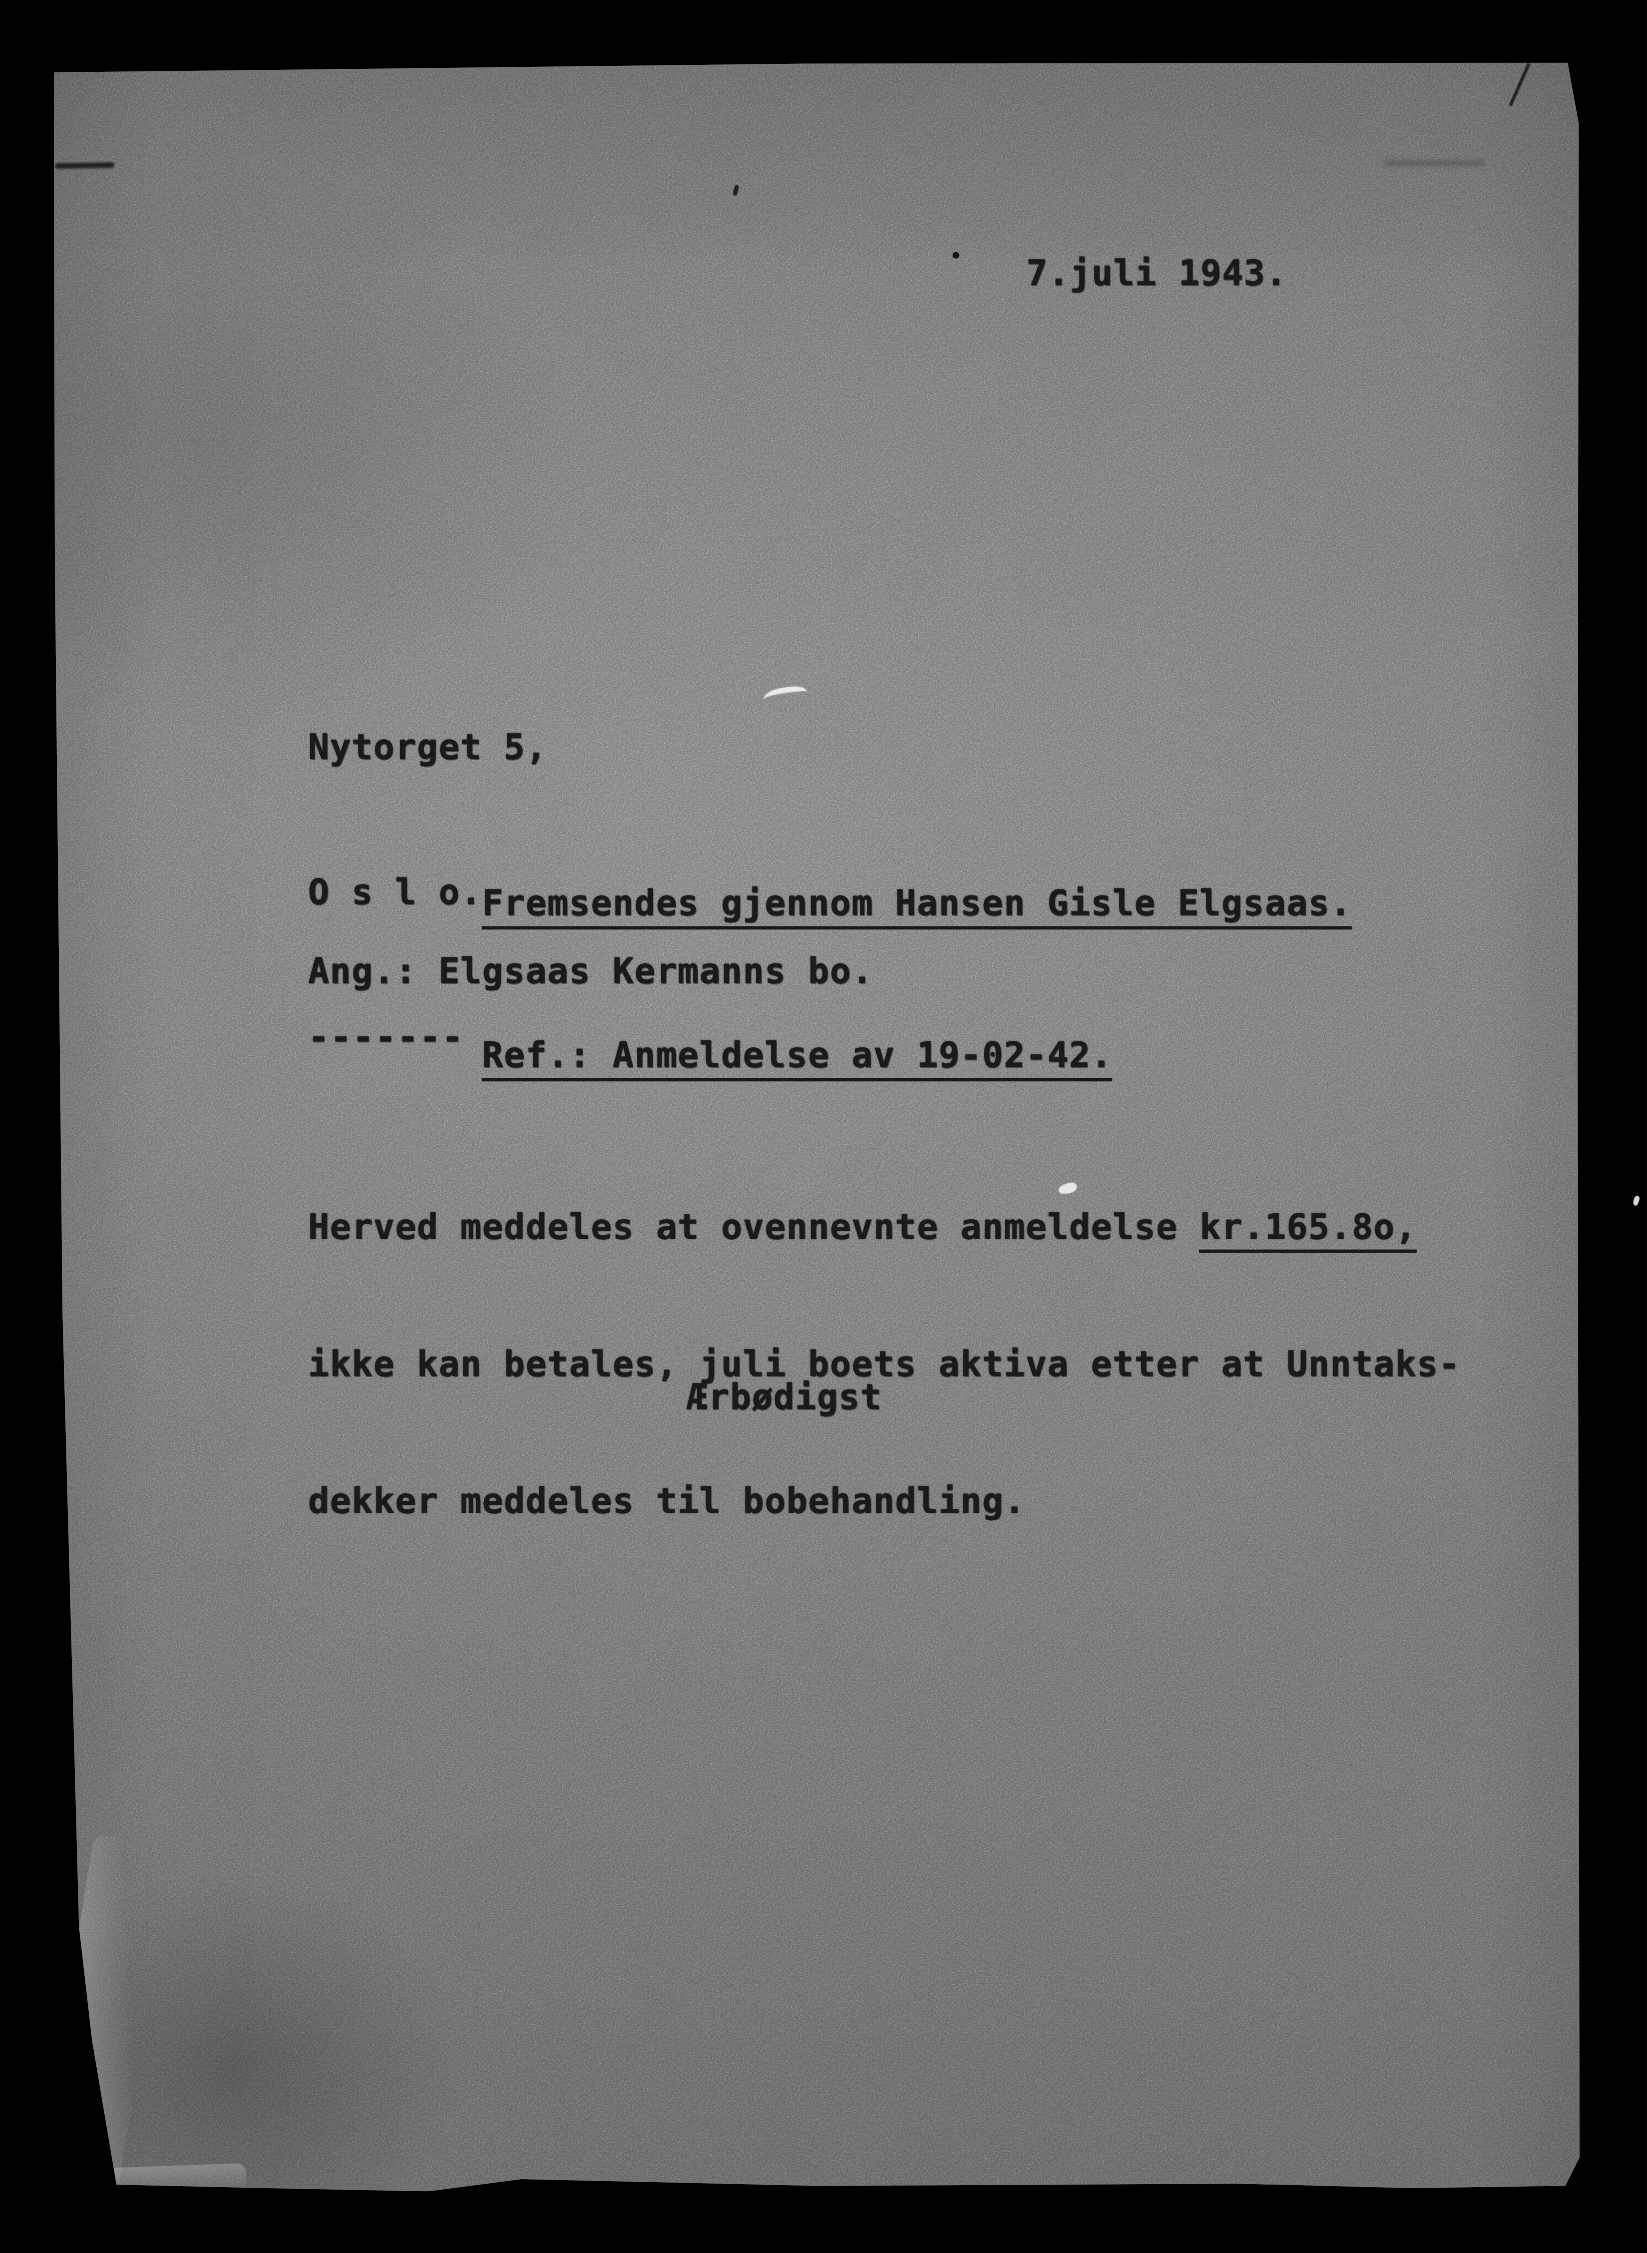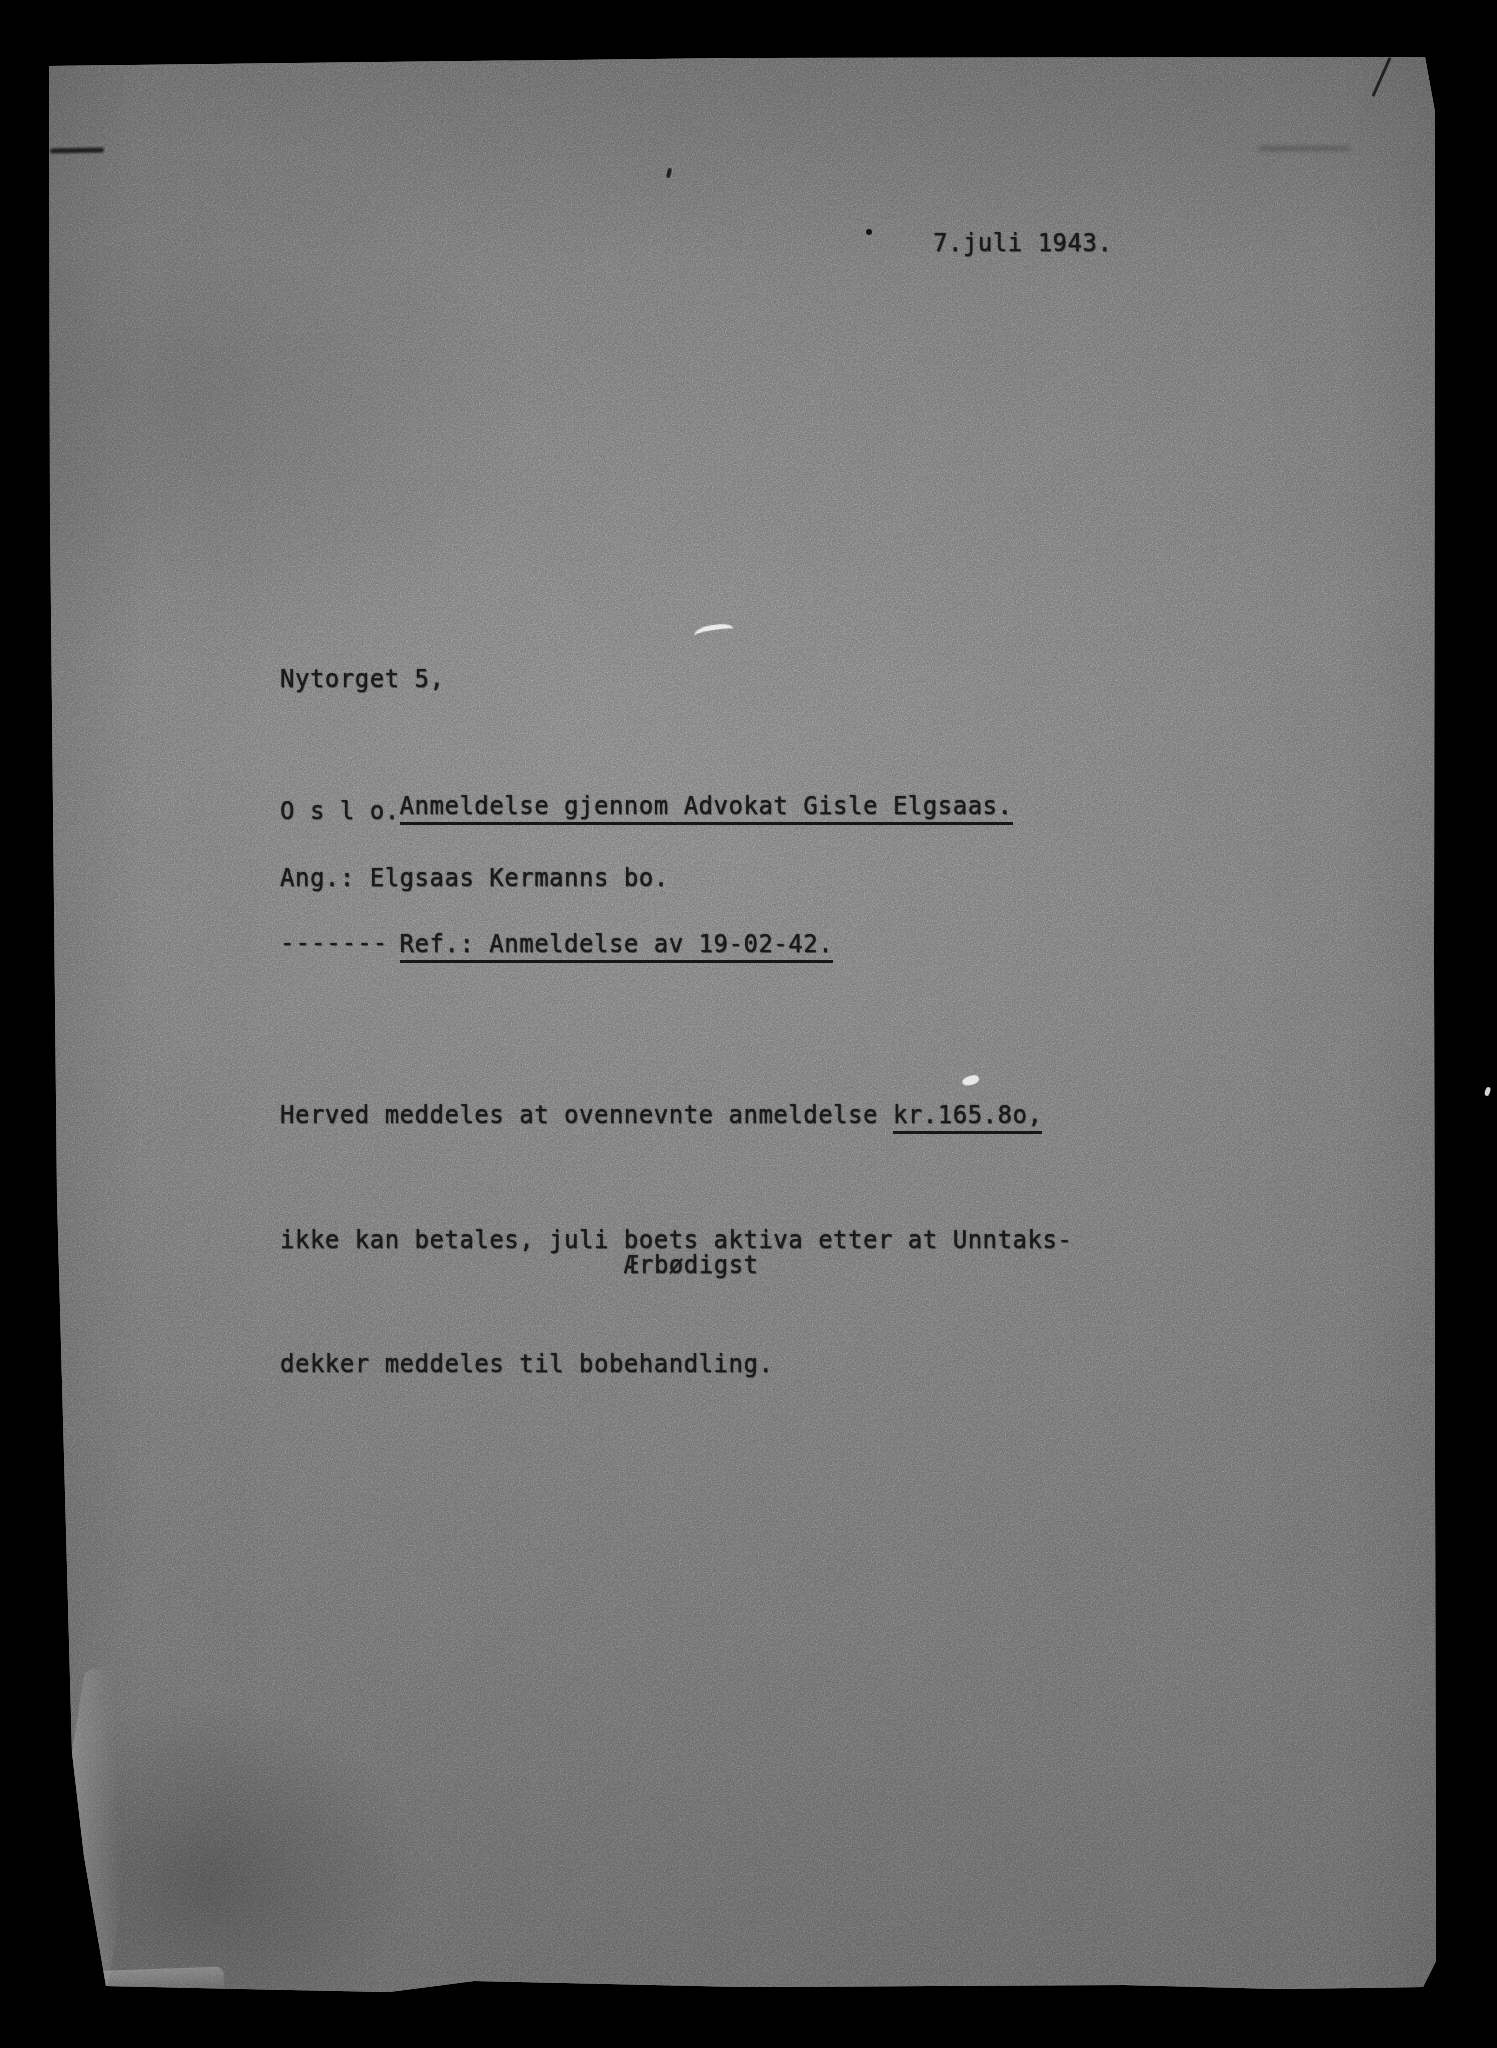--- a/index.html
+++ b/index.html
@@ -66,22 +66,22 @@
     background: linear-gradient(180deg, rgba(205,205,205,0.35), rgba(140,140,140,0));
     transform: rotate(-2deg);
     border-radius: 8px;
   }
   
   .text-layer {
     position: absolute;
     left: 0; top: 0;
     width: 100%; height: 100%;
     color: #1a1a1a;
-    font-weight: normal;
-    font-size: 24px;
+    font-weight: bold;
+    font-size: 32px;
     letter-spacing: 0.5px;
     text-shadow: 0 0 1.2px rgba(18,18,18,0.85), 0.6px 0.6px 0.6px rgba(30,30,30,0.5);
     filter: blur(0.35px);
   }
   .tline { position: absolute; white-space: pre; }
   .date-line        { left: 889px; top: 173px; }
   .recipient-block  { left: 236px; top: 513px; line-height: 44px; }
   .rule-line        { letter-spacing: 1px; }
   .forward-line     { left: 236px; top: 708px; }
   .subject-line     { left: 236px; top: 808px; }
@@ -176,21 +176,21 @@
 
       <div class="tline date-line">7.juli 1943.</div>
 
       <div class="tline recipient-block">
         <div>Nytorget 5,</div>
         <div>O s l o.</div>
         <div class="rule-line">-------</div>
       </div>
 
       <div class="tline forward-line">
-        <span class="u">Anmeldelse gjennom Advokat Gisle Elgsaas.</span>
+        <span class="u">Fremsendes gjennom Hansen Gisle Elgsaas.</span>
       </div>
 
       <div class="tline subject-line">Ang.: Elgsaas Kermanns bo.</div>
 
       <div class="tline reference-line">
         <span class="u">Ref.: Anmeldelse av 19-02-42.</span>
       </div>
 
       <div class="tline body-block">
         <div><span>Herved meddeles at ovennevnte anmeldelse </span><span class="u">kr.165.8o,</span></div>

